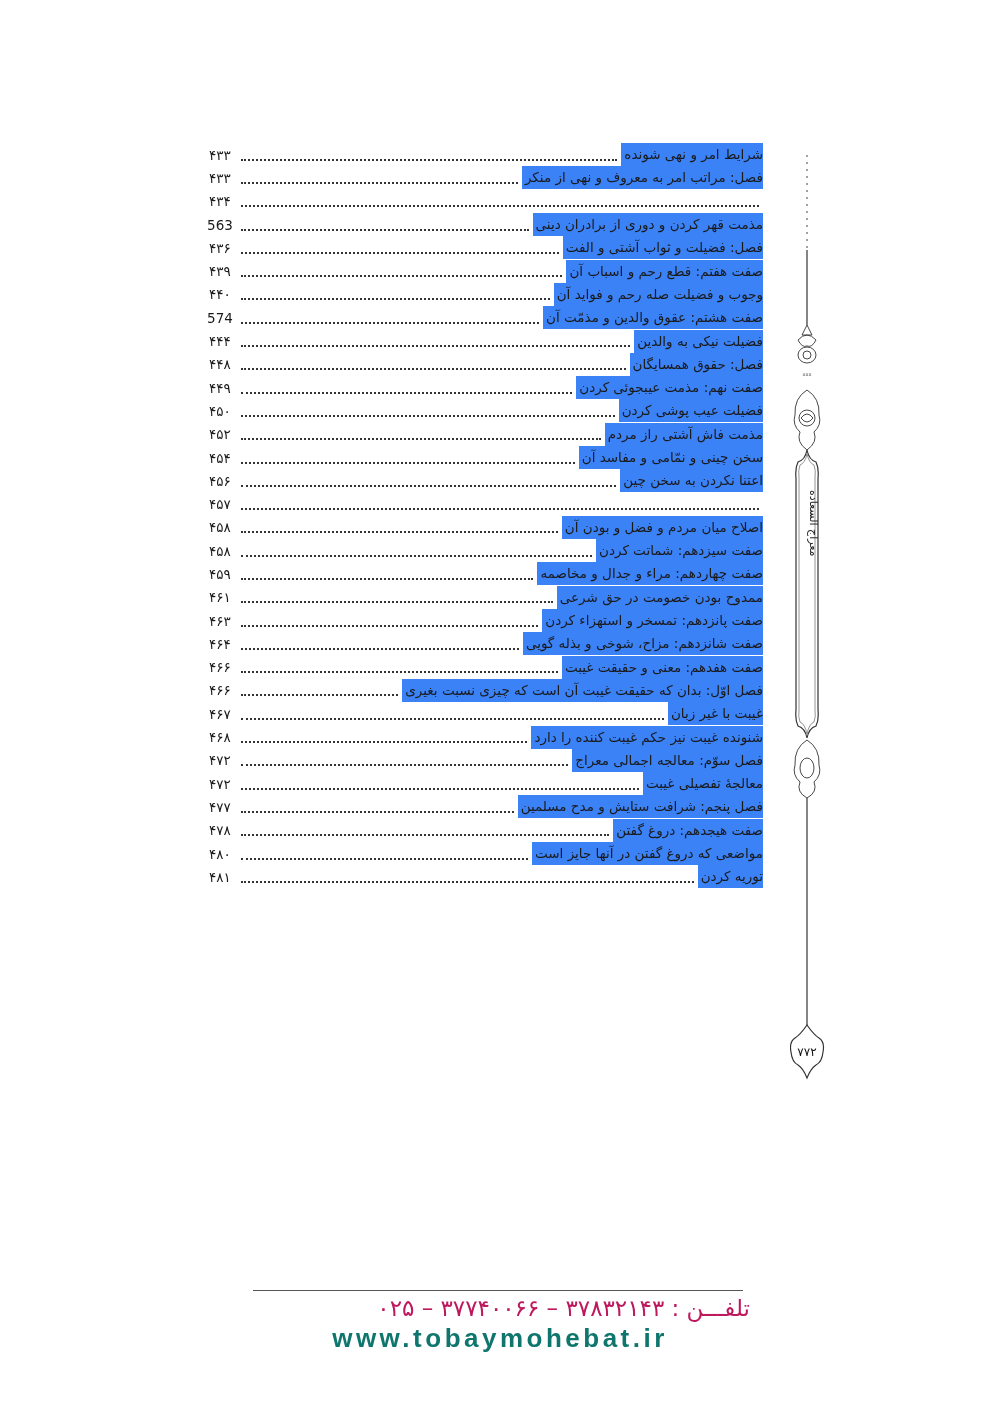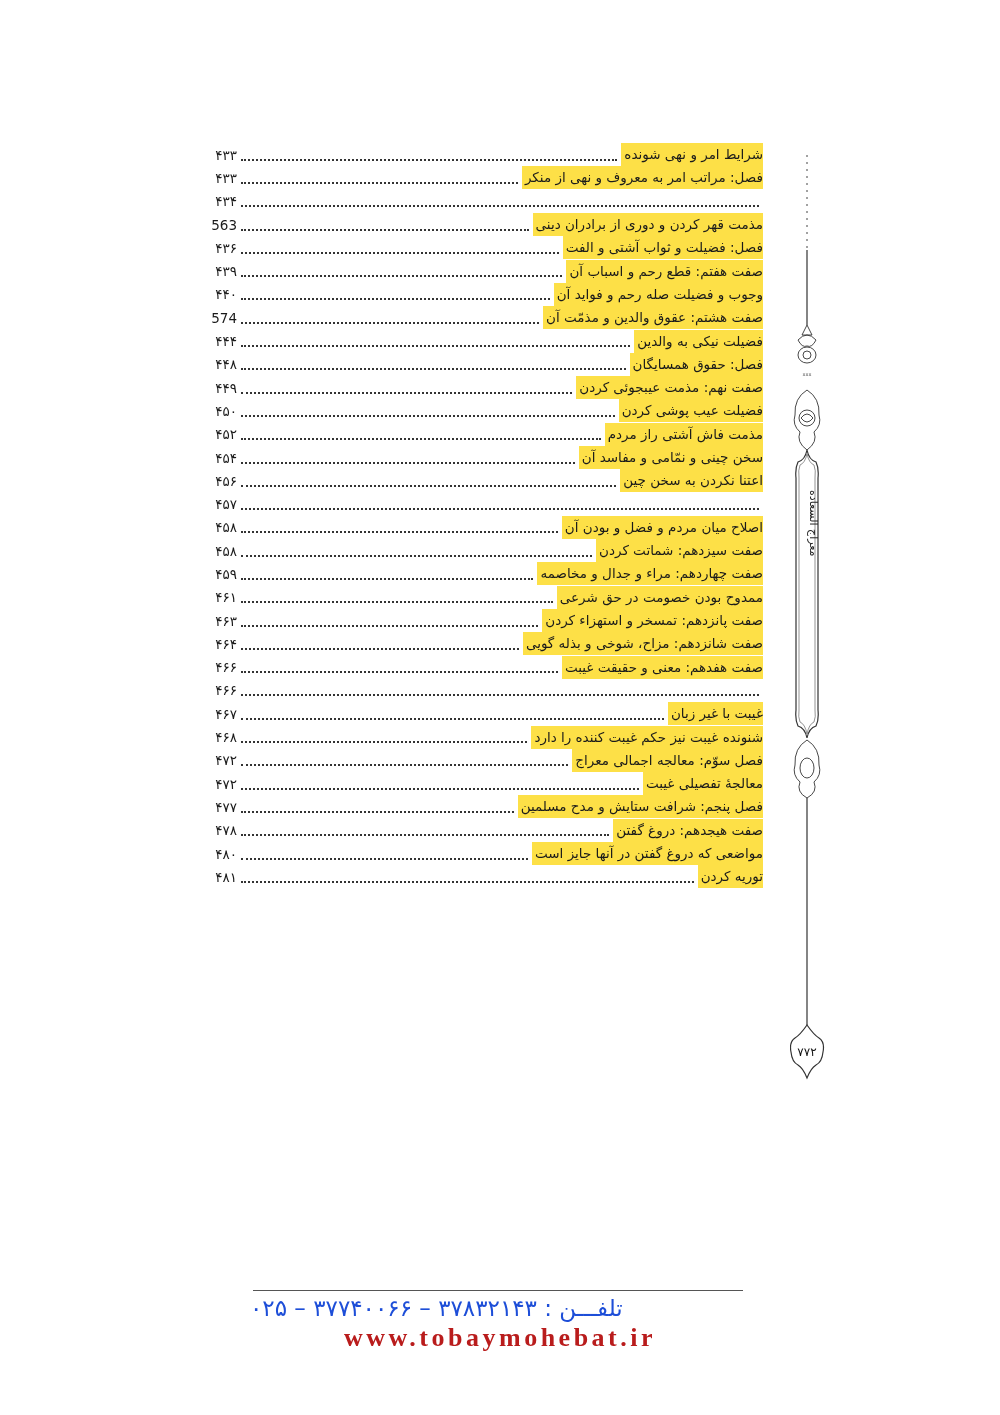--- a/index.html
+++ b/index.html
@@ -3,31 +3,31 @@
 <meta charset="utf-8">
 <style>
   html, body { margin:0; padding:0; background:#ffffff; }
   body { width:1000px; height:1415px; position:relative; overflow:hidden;
          font-family:"DejaVu Sans", sans-serif; color:#1a1a1a; }
 
   .toc { position:absolute; left:203px; top:143px; width:560px; }
   .toc-row { position:relative; height:23.3px; display:flex; flex-direction:row-reverse;
              align-items:center; direction:ltr; }
   .toc-title { direction:rtl; white-space:nowrap; font-size:13.5px; line-height:23px;
-               background:#fde047; padding-left:3px; }
+               background:#3b82f6; padding-left:3px; }
   .toc-dots { flex:1; border-bottom:2px dotted #333; height:0; margin:0 4px; position:relative; top:5px; }
-  .toc-page { direction:rtl; font-size:13.5px; width:34px; text-align:right; white-space:nowrap; }
+  .toc-page { direction:rtl; font-size:13.5px; width:34px; text-align:center; white-space:nowrap; }
 
   .ornament { position:absolute; left:790px; top:150px; width:50px; height:930px; }
 
   .footer-line { position:absolute; left:253px; top:1290px; width:490px; height:1px; background:#555; }
-  .phone { position:absolute; left:250px; top:1295px; width:500px; text-align:left;
-           font-size:23px; font-family:"DejaVu Sans", sans-serif; color:#1d4ed8; direction:rtl; white-space:nowrap; letter-spacing:1px; }
+  .phone { position:absolute; left:250px; top:1295px; width:500px; text-align:right;
+           font-size:23px; font-family:"DejaVu Sans", sans-serif; color:#be185d; direction:rtl; white-space:nowrap; letter-spacing:1px; }
   .website { position:absolute; left:250px; top:1323px; width:500px; text-align:center;
-             font-size:26px; font-weight:bold; font-family:Liberation Serif, serif; color:#b91c1c; letter-spacing:3.5px; }
+             font-size:26px; font-weight:bold; font-family:Liberation Sans, sans-serif; color:#0f766e; letter-spacing:3.5px; }
 </style>
 </head>
 <body>
 
 <div class="toc" id="toc">
     <div class="toc-row">
       <span class="toc-title">شرایط امر و نهی شونده</span>
       <span class="toc-dots"></span>
       <span class="toc-page">۴۳۳</span>
     </div>
@@ -133,20 +133,21 @@
       <span class="toc-title">صفت شانزدهم: مزاح، شوخی و بذله گویی</span>
       <span class="toc-dots"></span>
       <span class="toc-page">۴۶۴</span>
     </div>
     <div class="toc-row">
       <span class="toc-title">صفت هفدهم: معنی و حقیقت غیبت</span>
       <span class="toc-dots"></span>
       <span class="toc-page">۴۶۶</span>
     </div>
     <div class="toc-row">
+      <span class="toc-title">فصل اوّل: بدان که حقیقت غیبت آن است که چیزی نسبت بغیری</span>
       <span class="toc-dots"></span>
       <span class="toc-page">۴۶۶</span>
     </div>
     <div class="toc-row">
       <span class="toc-title">غیبت با غیر زبان</span>
       <span class="toc-dots"></span>
       <span class="toc-page">۴۶۷</span>
     </div>
     <div class="toc-row">
       <span class="toc-title">شنونده غیبت نیز حکم غیبت کننده را دارد</span>

